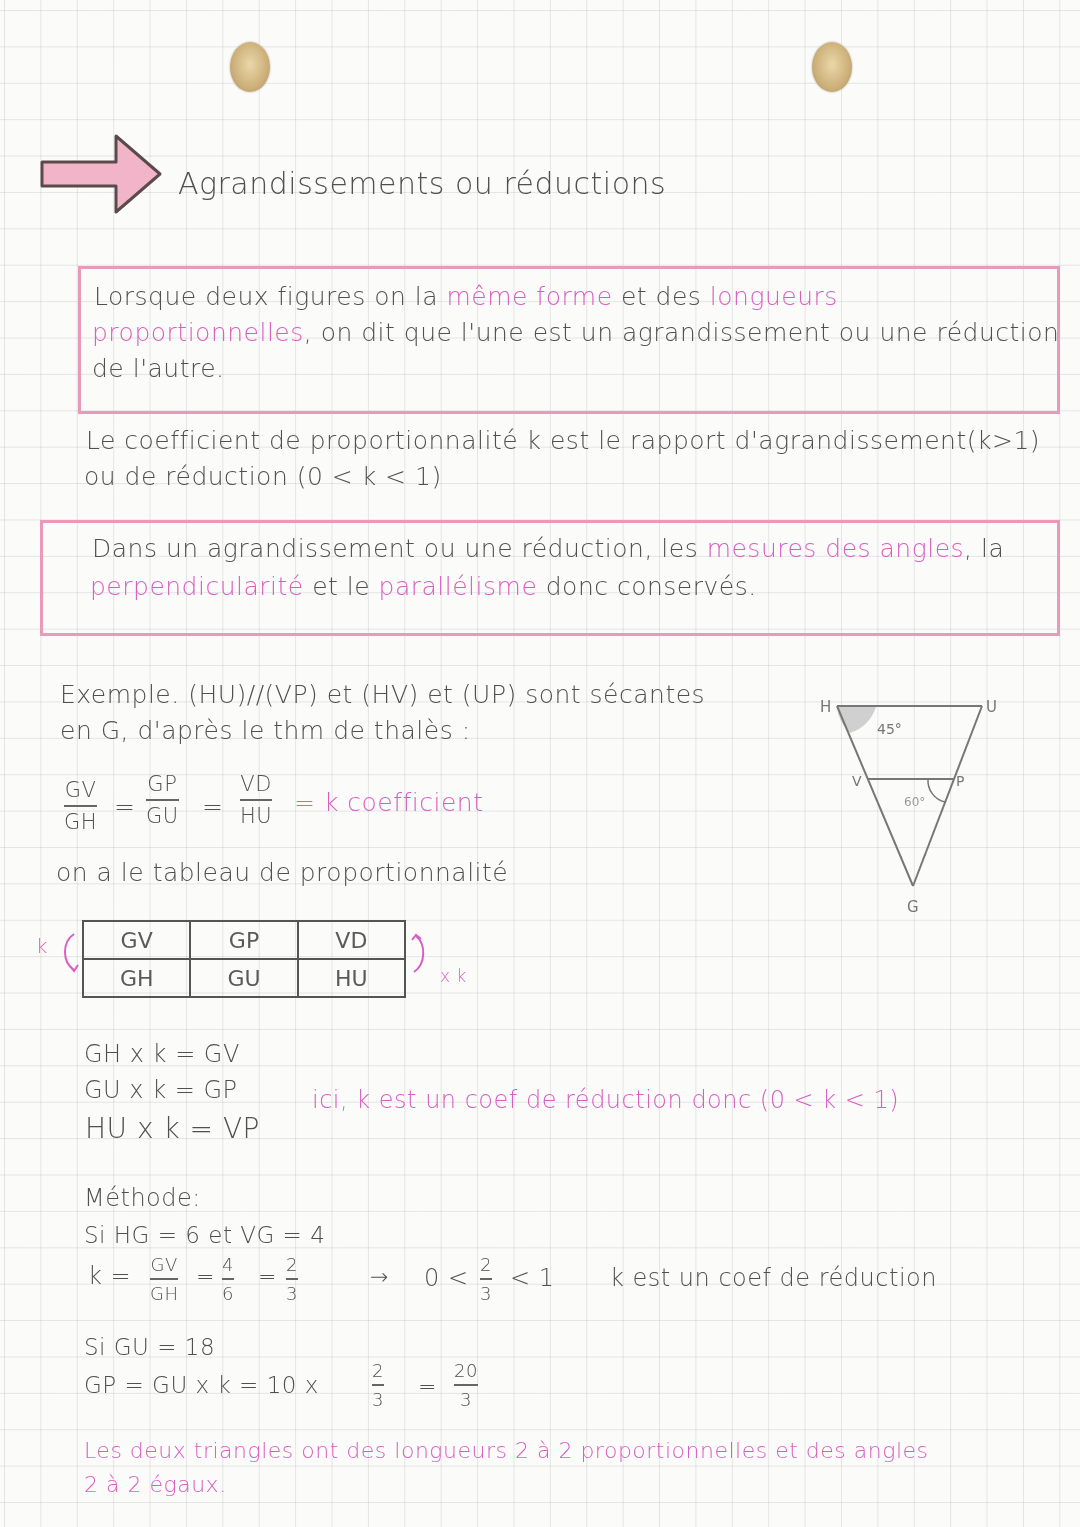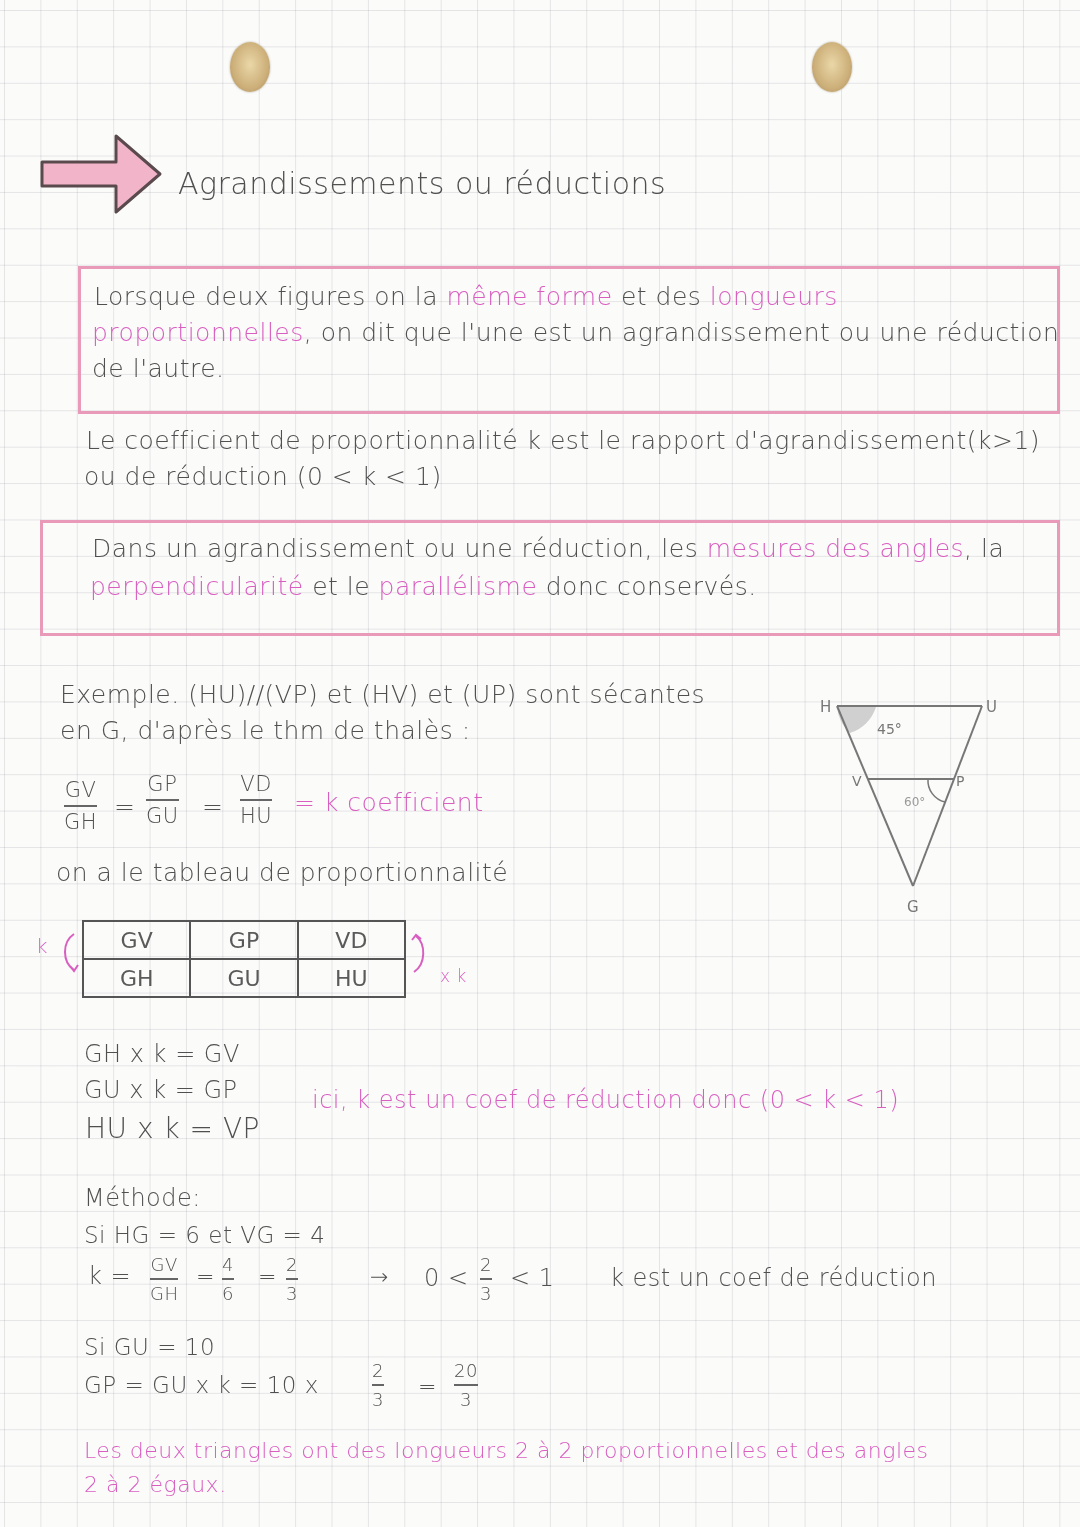--- a/index.html
+++ b/index.html
@@ -161,21 +161,21 @@
 <div class="line hw ink" style="left:370px;top:1264px;font-size:22px;">→</div>
 <div class="line hw ink" style="left:424px;top:1264px;font-size:24px;">0 &lt;</div>
 <div class="frac hw ink" style="left:480px;top:1254px;font-size:18px;">
   <span>2</span>
     <span class="bar"></span>
     <span>3</span>
 </div>
 <div class="line hw ink" style="left:510px;top:1264px;font-size:24px;">&lt; 1</div>
 <div class="line hw ink" style="left:610px;top:1264px;font-size:24px;">k est un coef de réduction</div>
 
-<div class="line hw ink" style="left:84px;top:1334px;font-size:23px;">Si GU = 10</div>
+<div class="line hw ink" style="left:84px;top:1334px;font-size:23px;">Si GU = 18</div>
 <div class="line hw ink" style="left:84px;top:1372px;font-size:23px;">GP = GU x k = 10 x</div>
 <div class="frac hw ink" style="left:372px;top:1360px;font-size:18px;">
   <span>2</span>
     <span class="bar"></span>
     <span>3</span>
 </div>
 <div class="line hw ink" style="left:418px;top:1374px;font-size:22px;">=</div>
 <div class="frac hw ink" style="left:454px;top:1360px;font-size:18px;">
   <span>20</span>
     <span class="bar"></span>

